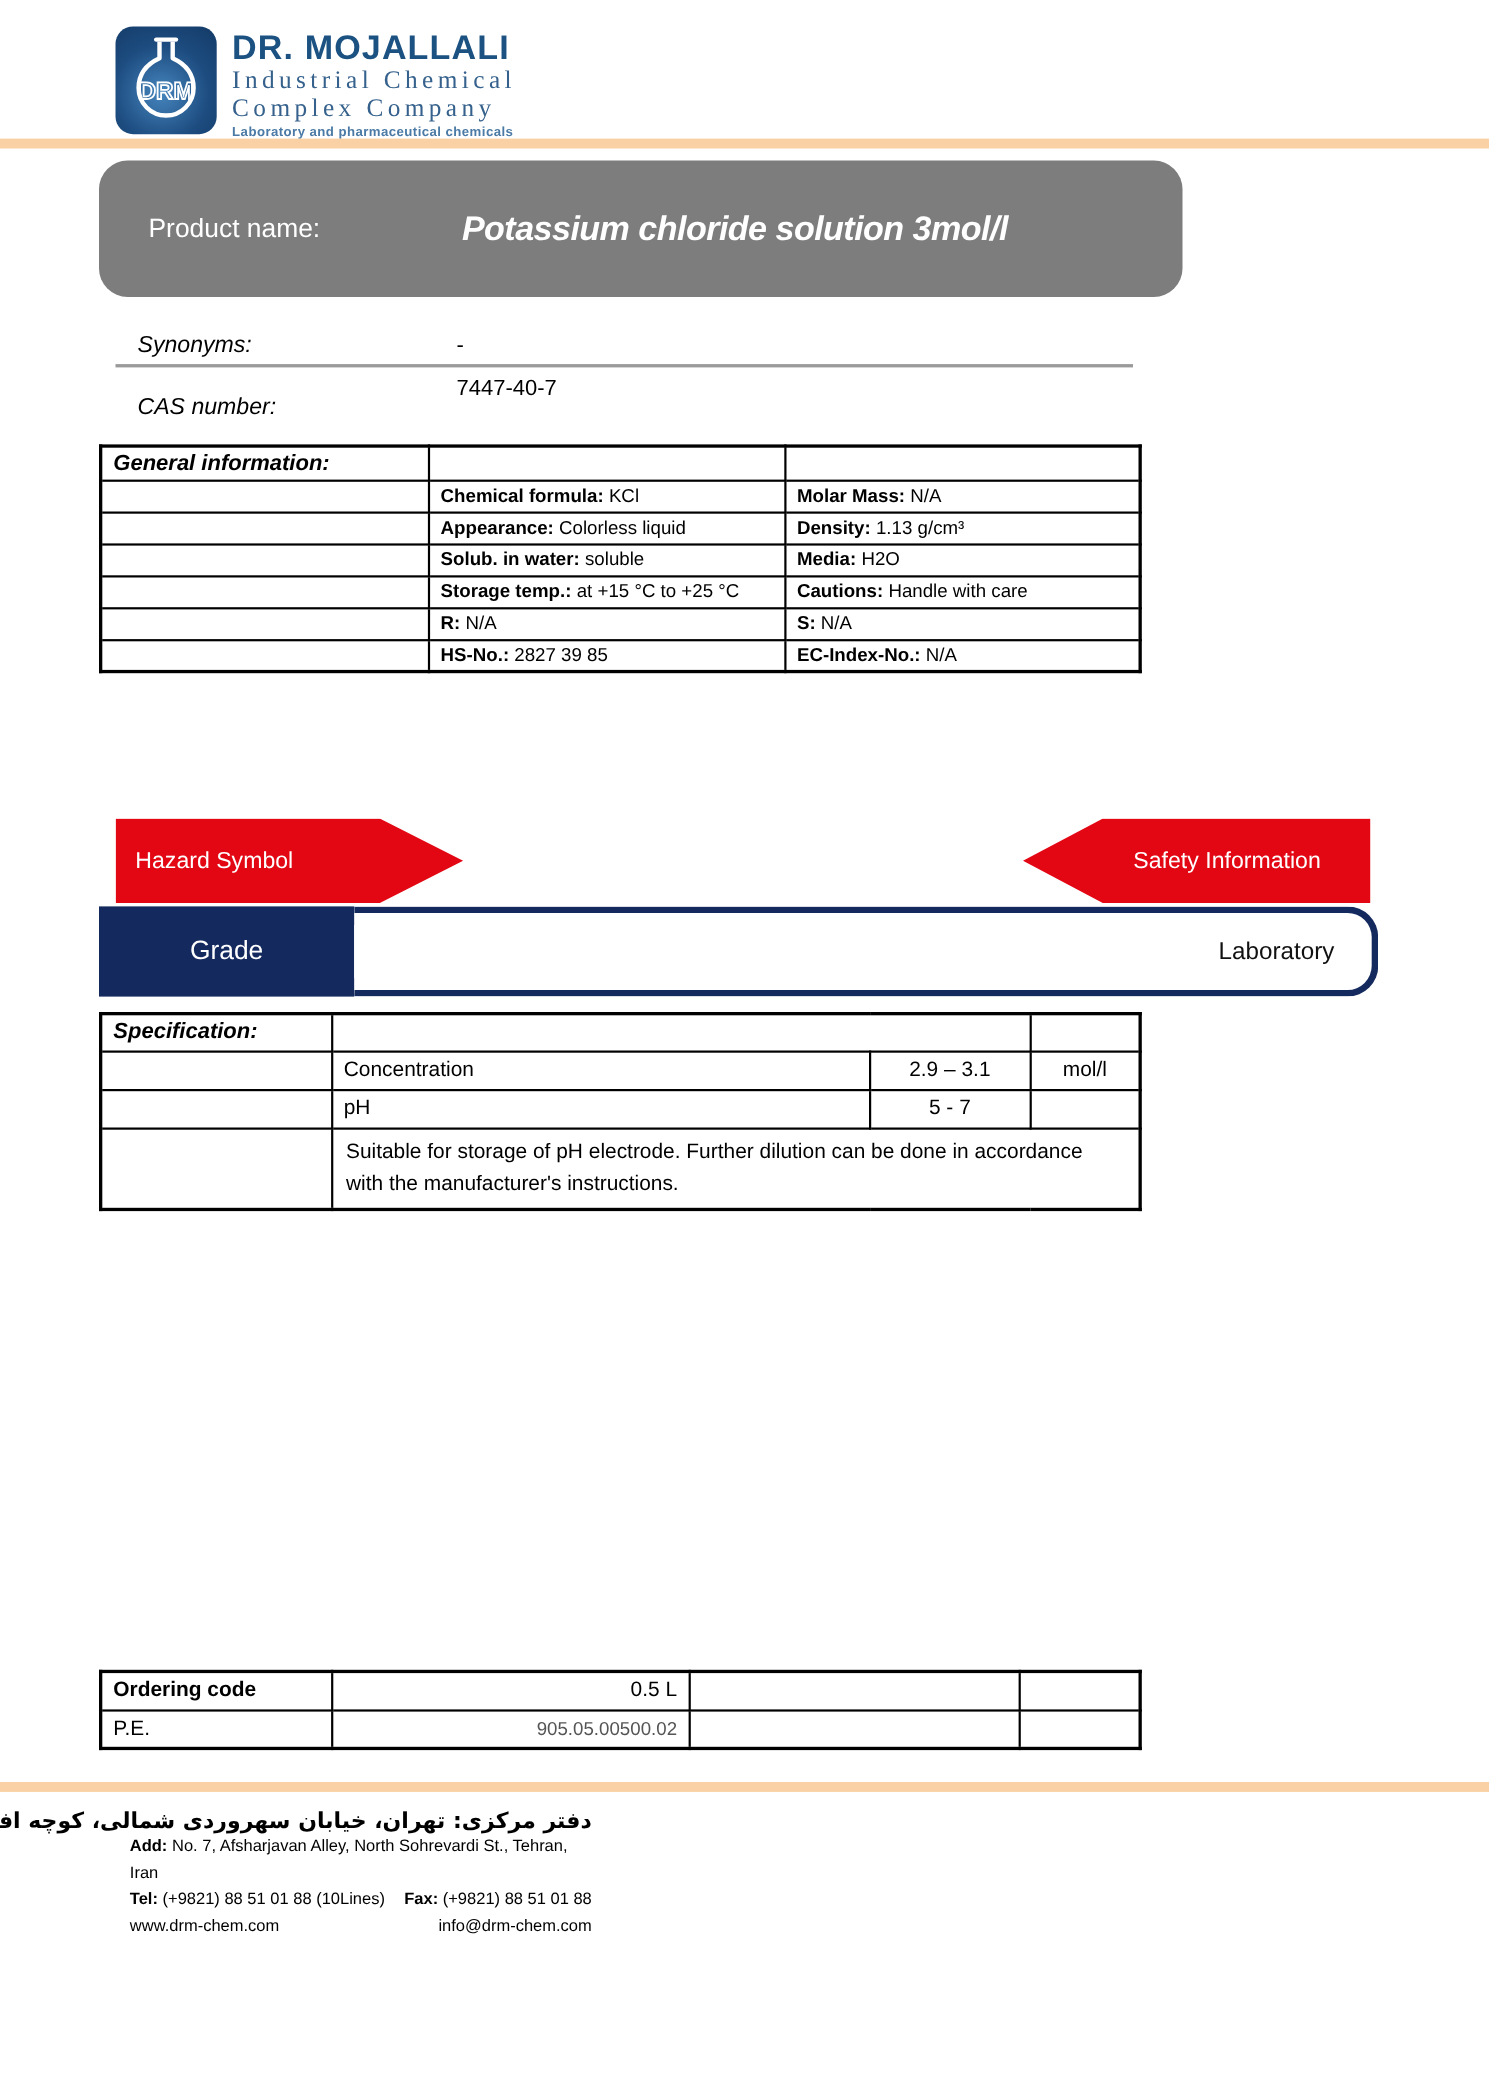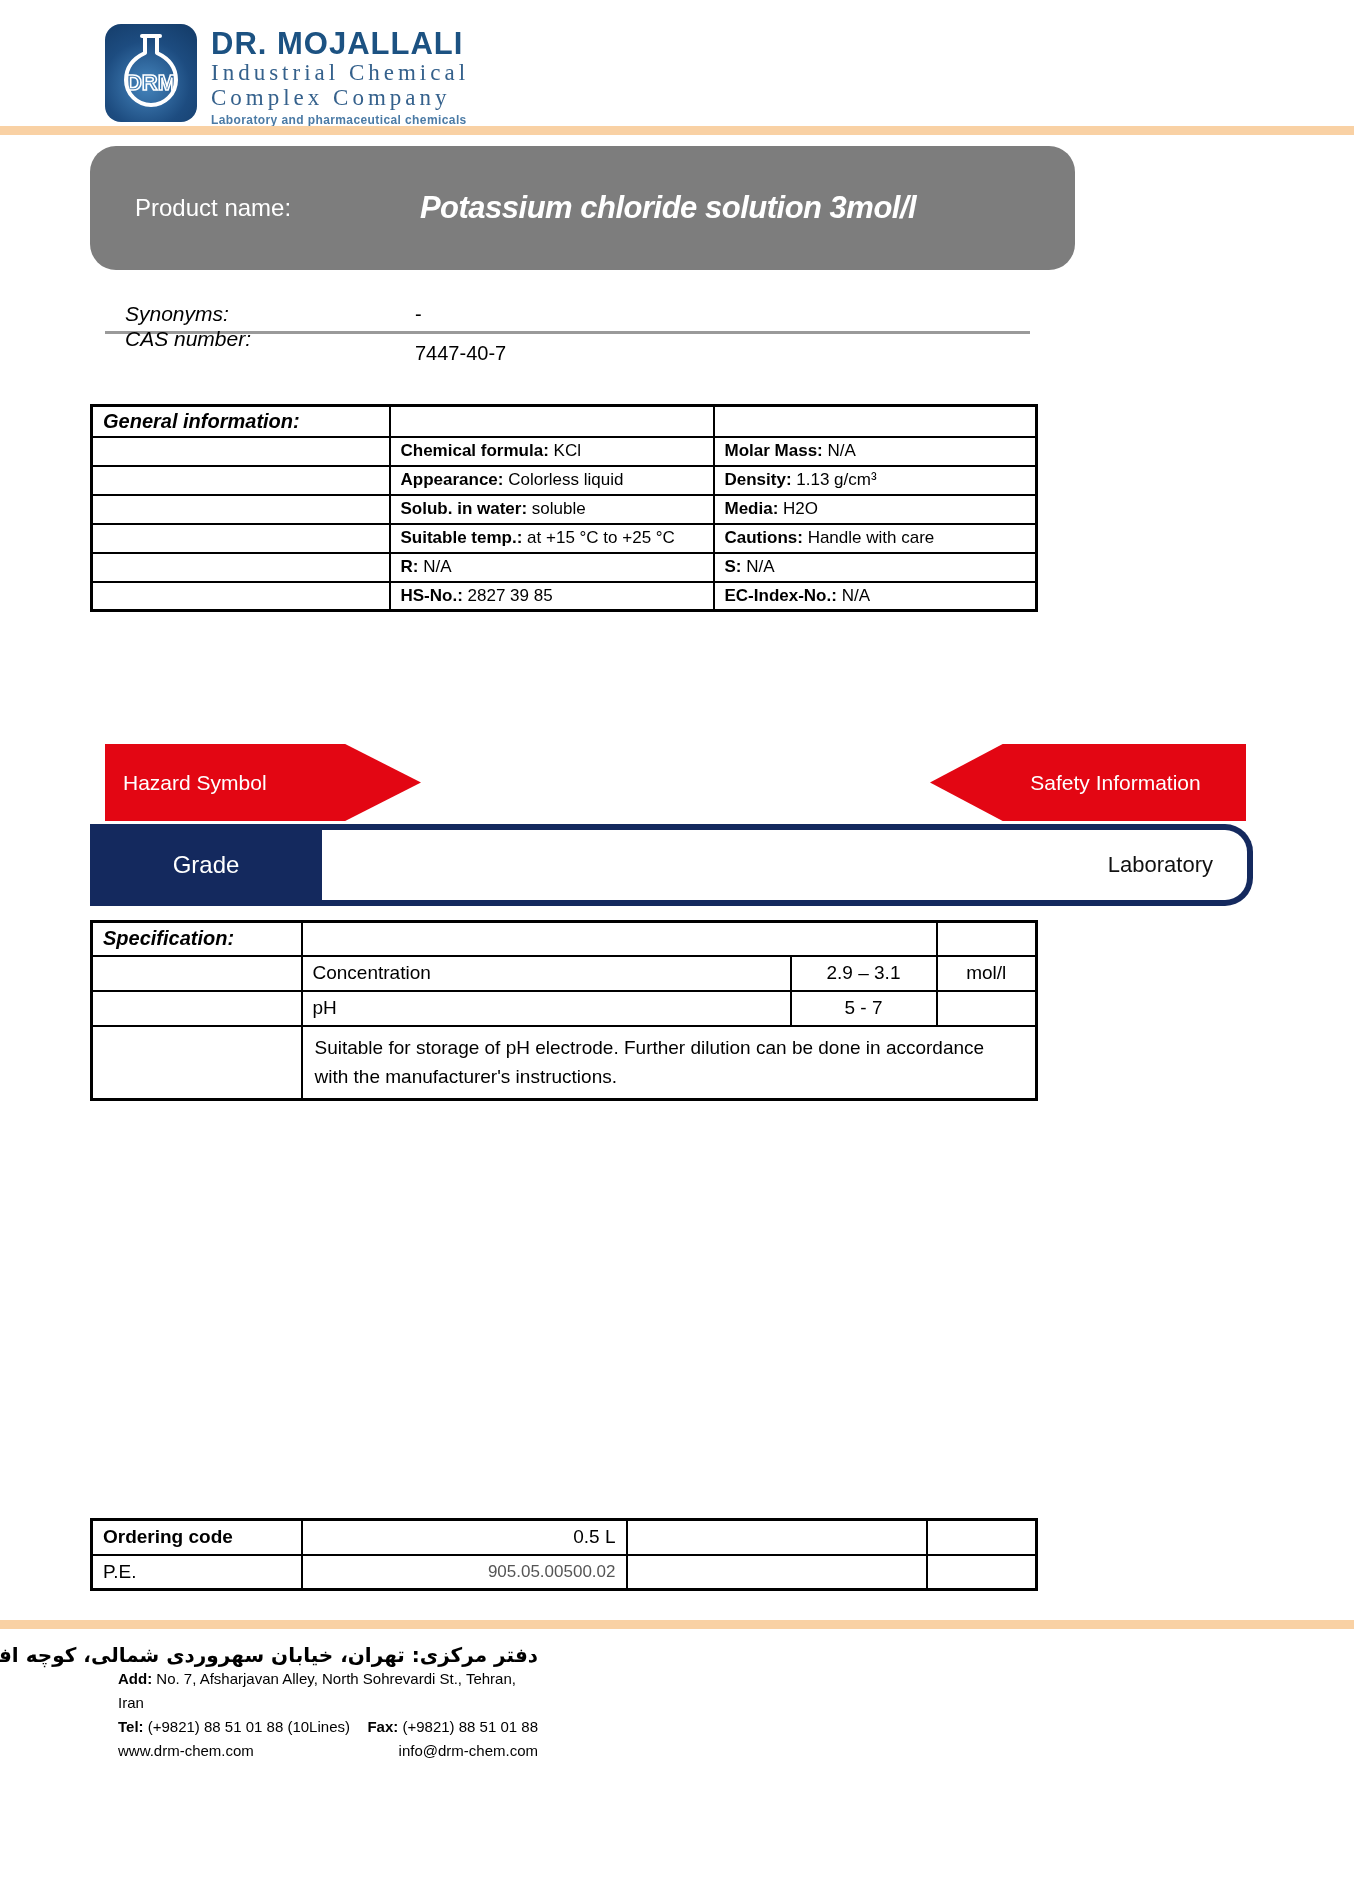--- a/index.html
+++ b/index.html
@@ -99,21 +99,21 @@
   <div class="peach-bar" style="top:126px"></div>
 
   <div class="product-header">
     <span class="label">Product name:</span>
     <span class="title">Potassium chloride solution 3mol/l</span>
   </div>
 
   <div class="id-label" style="top:302px">Synonyms:</div>
   <div class="id-value" style="top:303px">-</div>
   <div class="divider"></div>
-  <div class="id-label" style="top:327px">CAS number:</div>
+  <div class="id-label" style="top:358px">CAS number:</div>
   <div class="id-value" style="top:342px">7447-40-7</div>
 
   <table class="doc-table gi-table">
     <colgroup>
         <col style="width:298px">
         <col style="width:324px">
         <col style="width:323px">
       </colgroup>
     <tbody>
         <tr class="head">
@@ -131,21 +131,21 @@
       <td><b>Appearance:</b> <span>Colorless liquid</span></td>
       <td><b>Density:</b> <span>1.13 g/cm³</span></td>
     </tr>
     <tr>
       <td></td>
       <td><b>Solub. in water:</b> <span>soluble</span></td>
       <td><b>Media:</b> <span>H2O</span></td>
     </tr>
     <tr>
       <td></td>
-      <td><b>Suitable temp.:</b> <span>at +15 °C to +25 °C</span></td>
+      <td><b>Storage temp.:</b> <span>at +15 °C to +25 °C</span></td>
       <td><b>Cautions:</b> <span>Handle with care</span></td>
     </tr>
     <tr>
       <td></td>
       <td><b>R:</b> <span>N/A</span></td>
       <td><b>S:</b> <span>N/A</span></td>
     </tr>
     <tr>
       <td></td>
       <td><b>HS-No.:</b> <span>2827 39 85</span></td>

